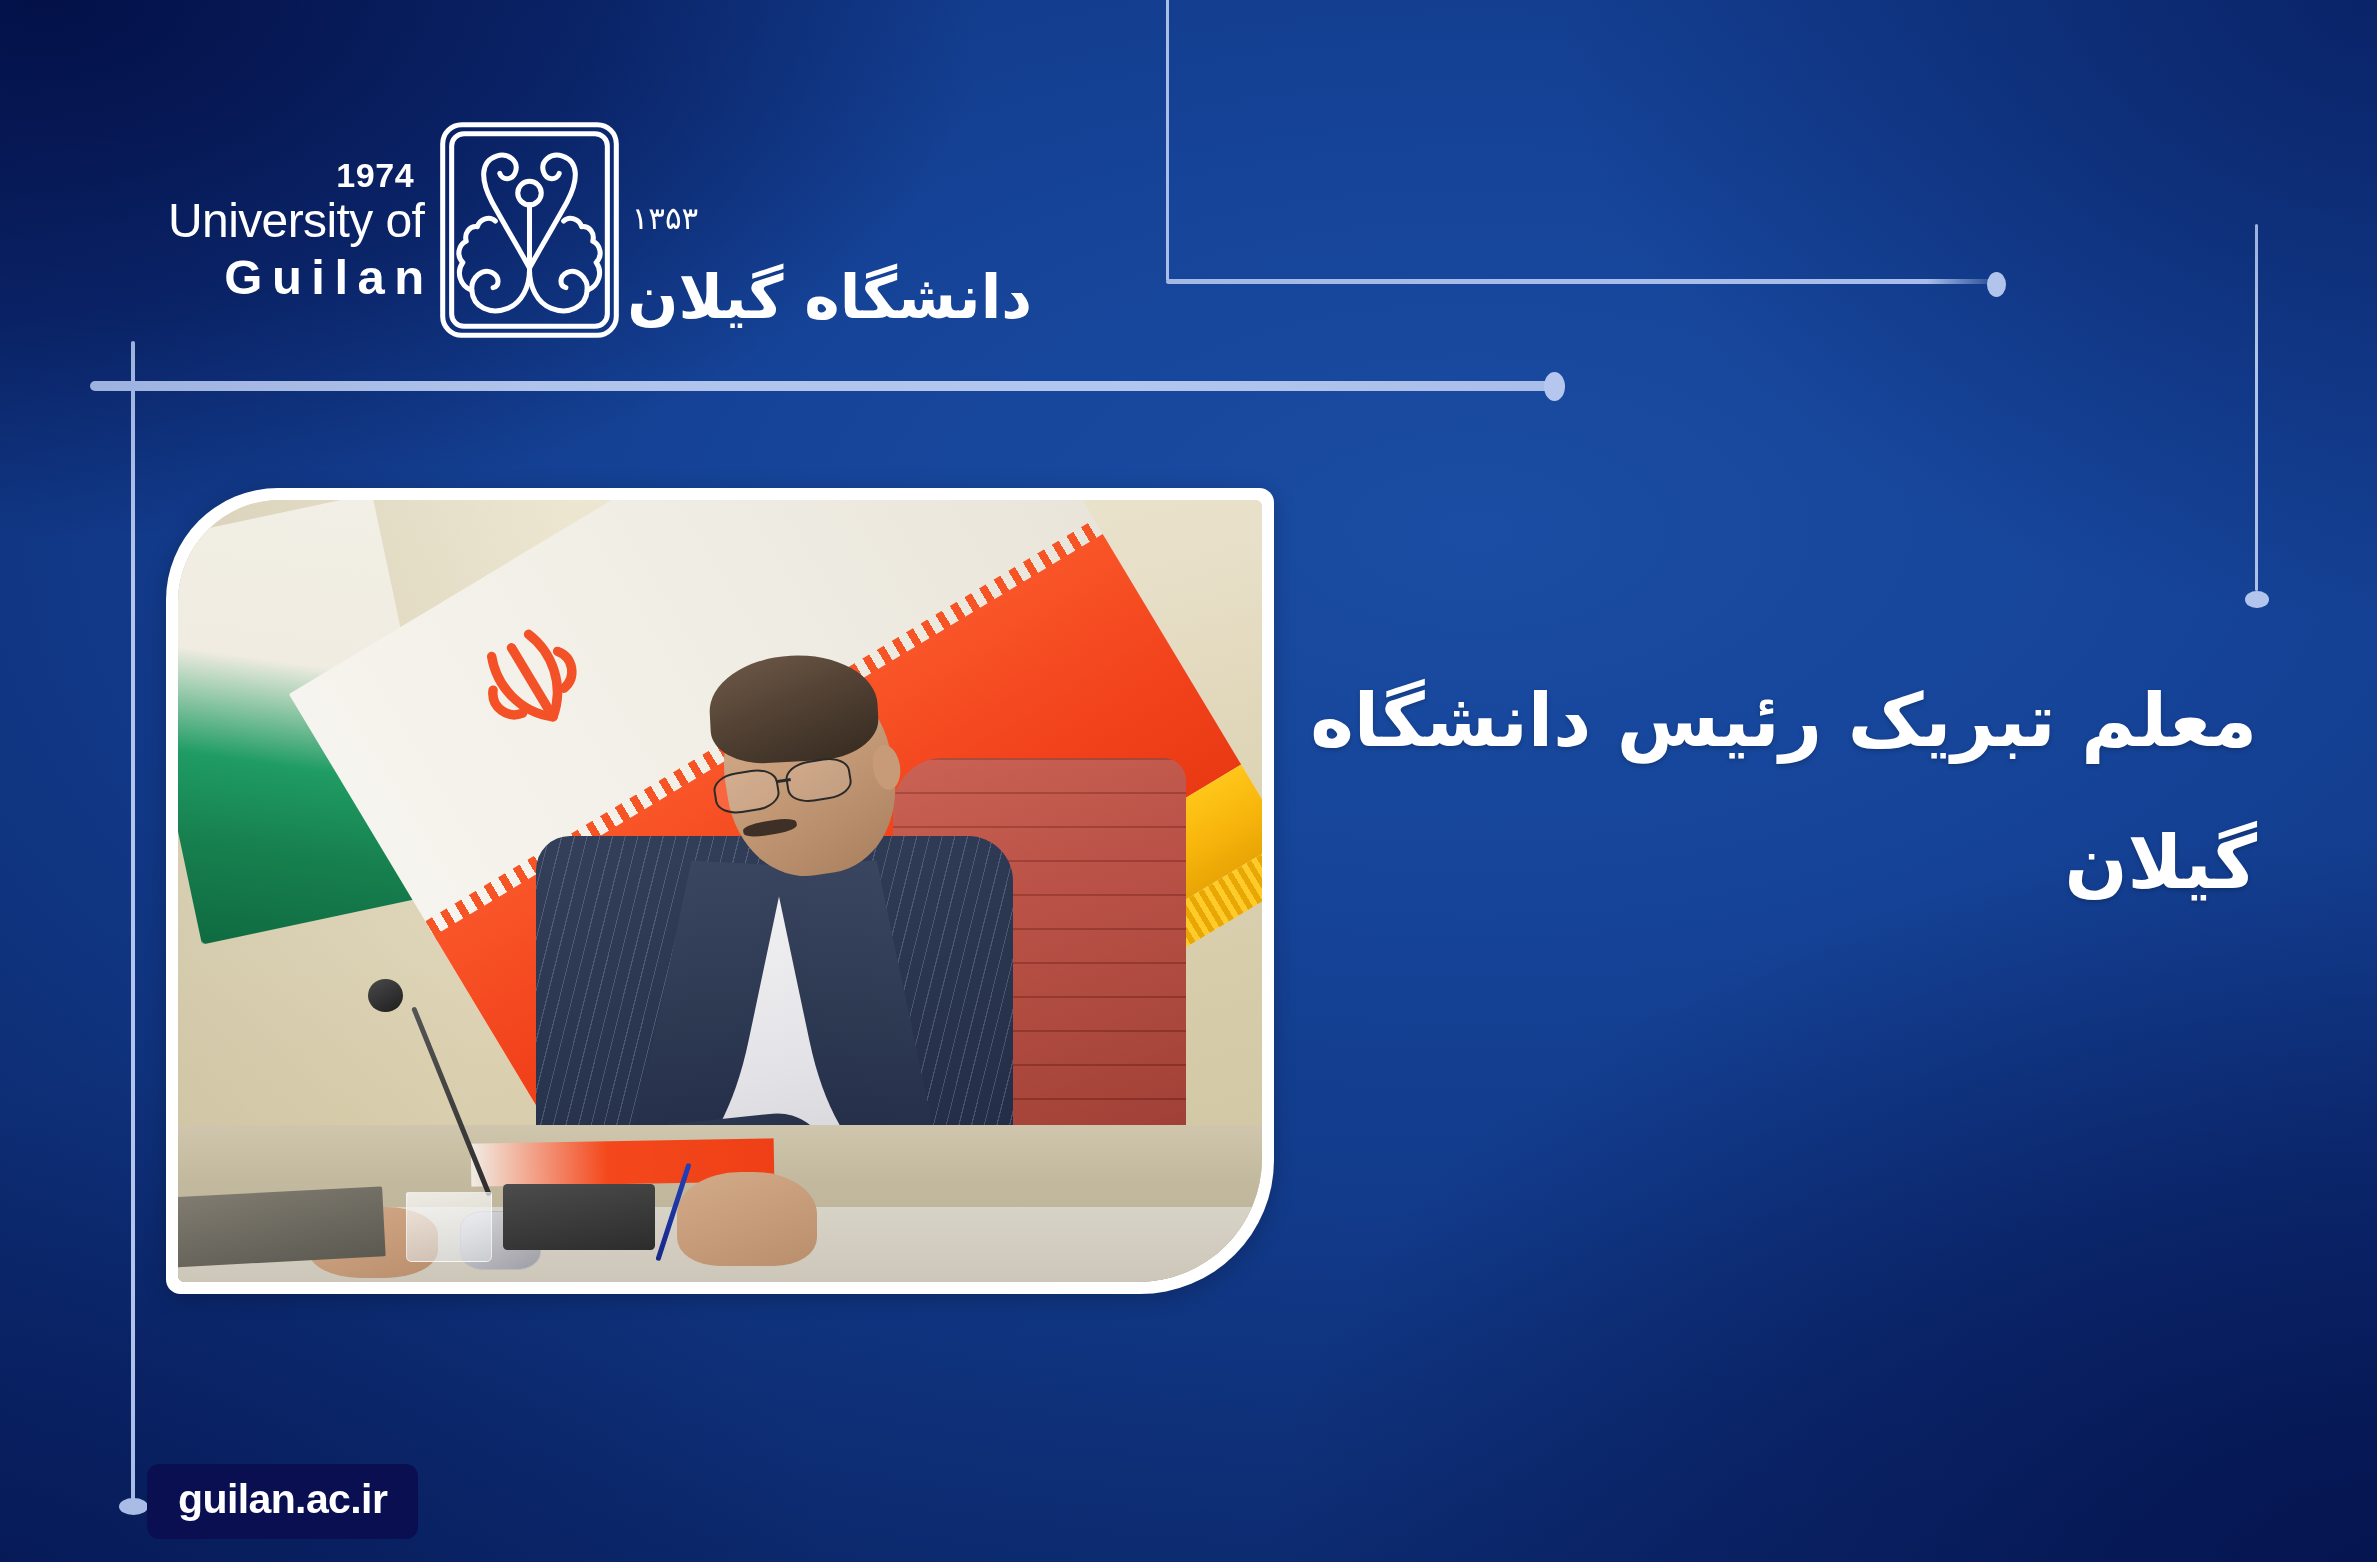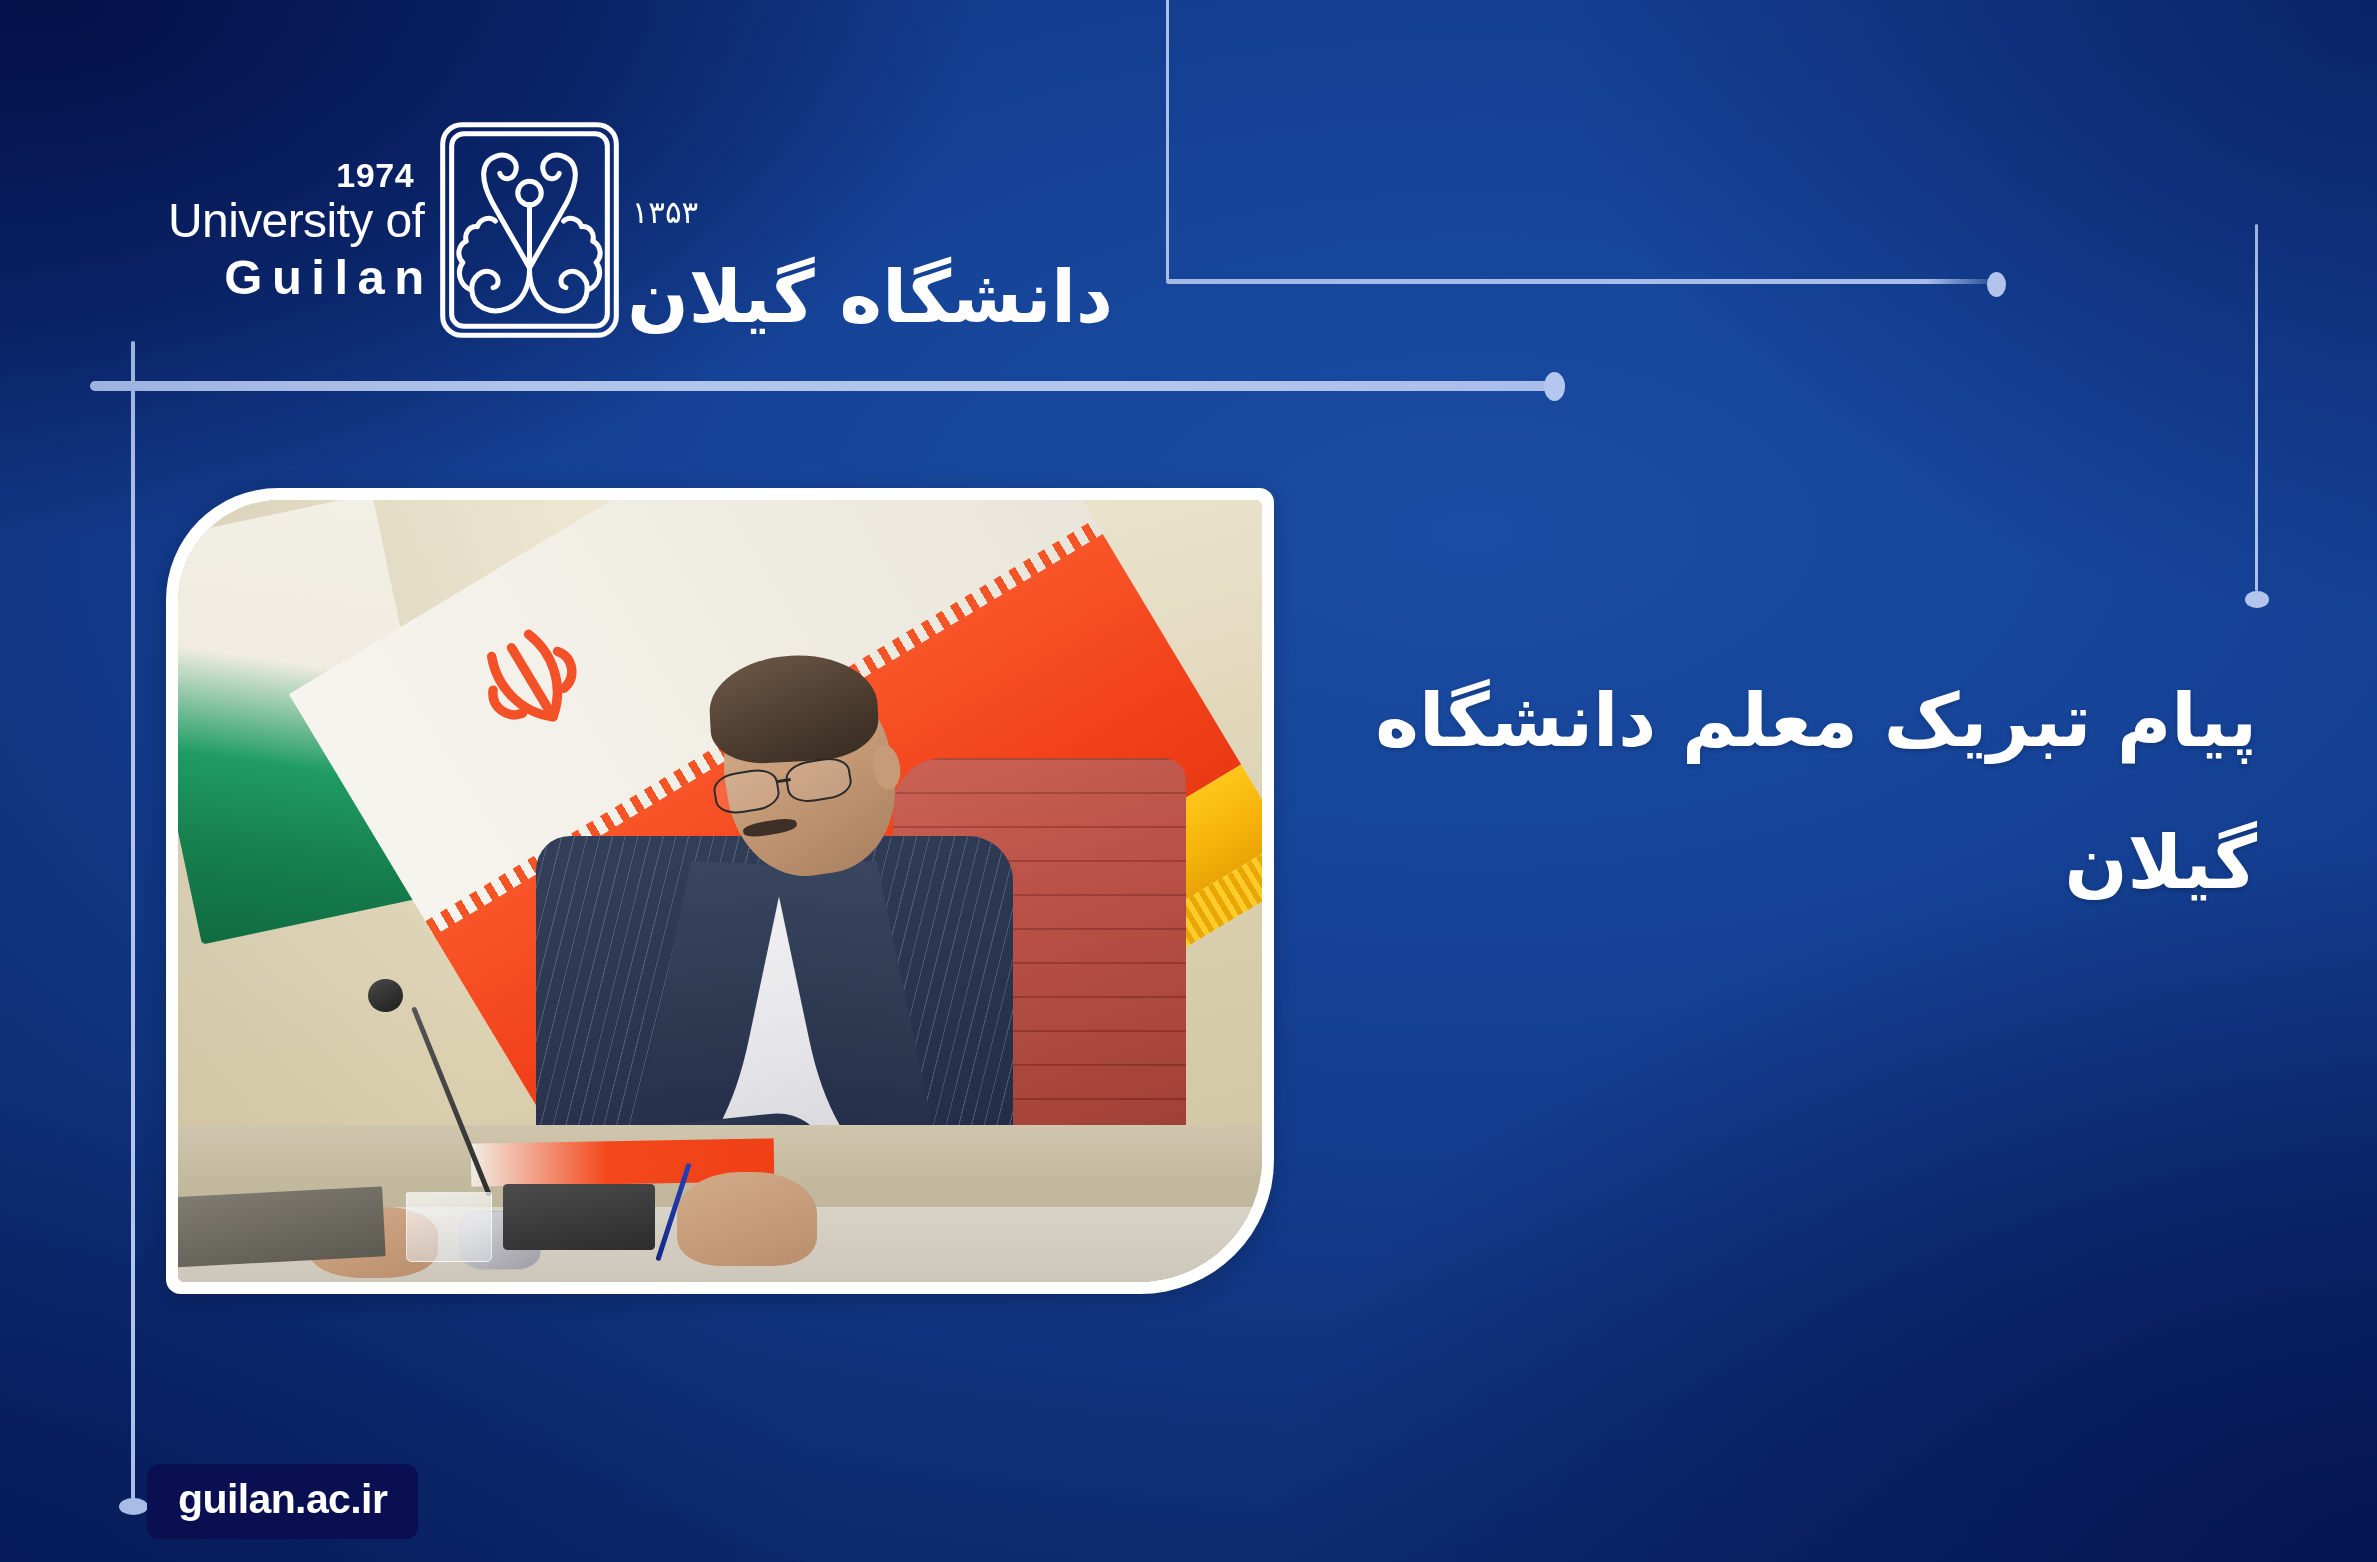--- a/index.html
+++ b/index.html
@@ -101,21 +101,21 @@
   }
   .emblem{ width:185px; height:224px; flex:0 0 auto; }
   .logo-fa{
     display:flex; align-items:flex-start; margin-left:5.6px;flex-direction:column;
   }
   .logo-fa-year{
     color:#fff; font-size:31px; font-weight:400; letter-spacing:1.1px;
     margin-top:67px; margin-left:4.5px; font-family:"DejaVu Sans", sans-serif;
   }
   .logo-fa-name{
-    color:#fff; font-size:72px; font-weight:700; line-height:1;
+    color:#fff; font-size:60px; font-weight:700; line-height:1;
     margin-top:31px; direction:rtl; letter-spacing:-2.2px;
     font-family:"DejaVu Sans", sans-serif;
   }
 
   
   .photo-card{
     position:absolute;
     left:166px; top:488px;
     width:1108px; height:806px;
     background:#ffffff;
@@ -513,19 +513,19 @@
       <div class="mic-goose"></div>
       <div class="mic-head"></div>
       <div class="mic-base"></div>
 
       <div class="book"></div>
       <div class="glass"></div>
     </div>
   </div>
 
   <div class="title">
-    <span class="title-line">پیام تبریک معلم دانشگاه گیلان</span>
+    <span class="title-line">معلم تبریک رئیس دانشگاه گیلان</span>
   </div>
 
   <div class="url-badge">guilan.ac.ir</div>
 
 </div>
 
 
 </body></html>

